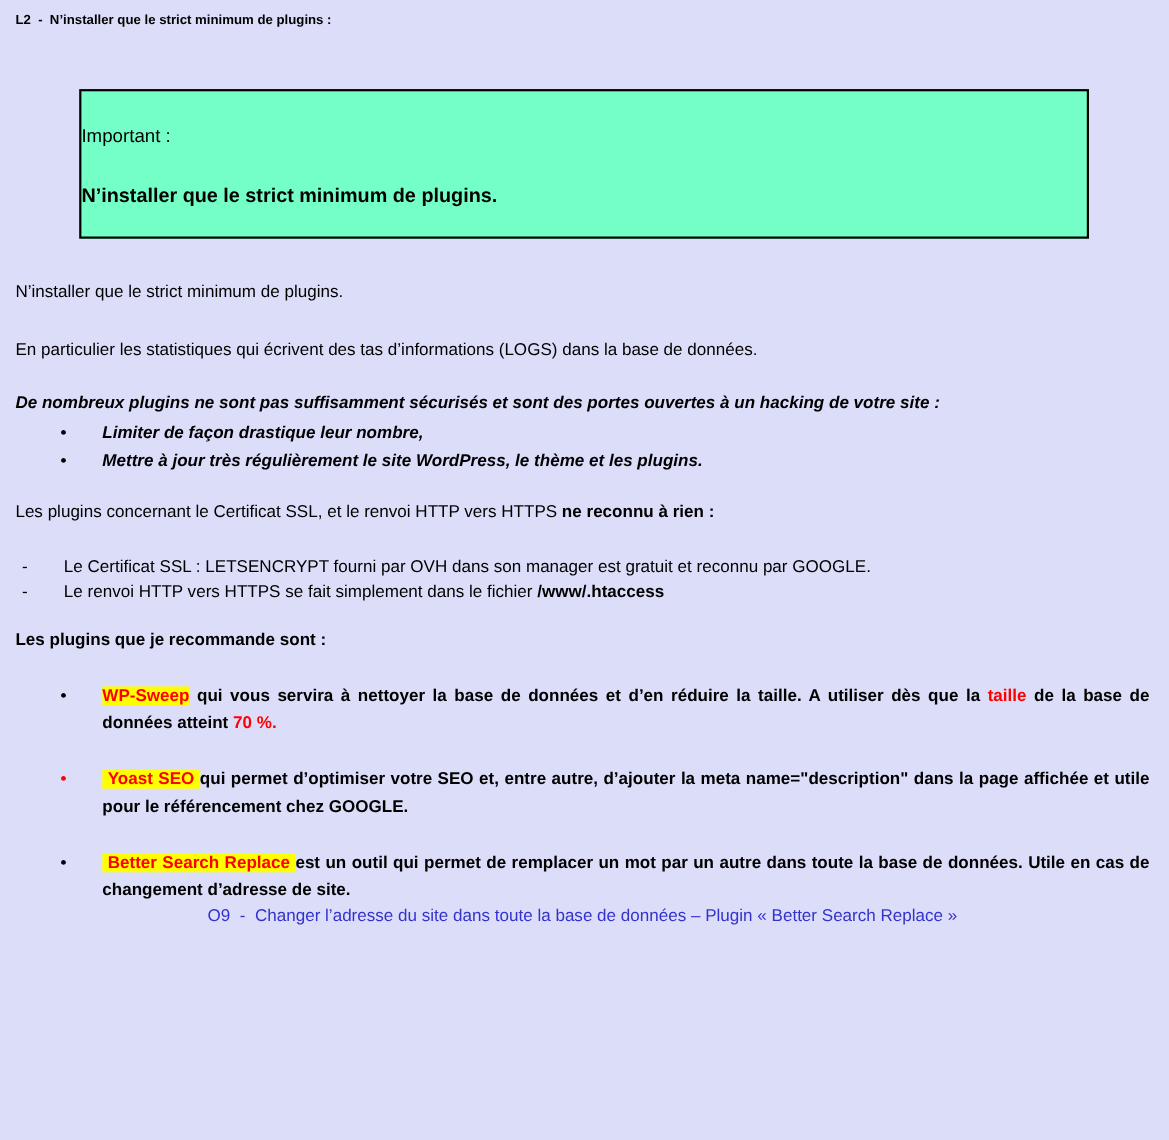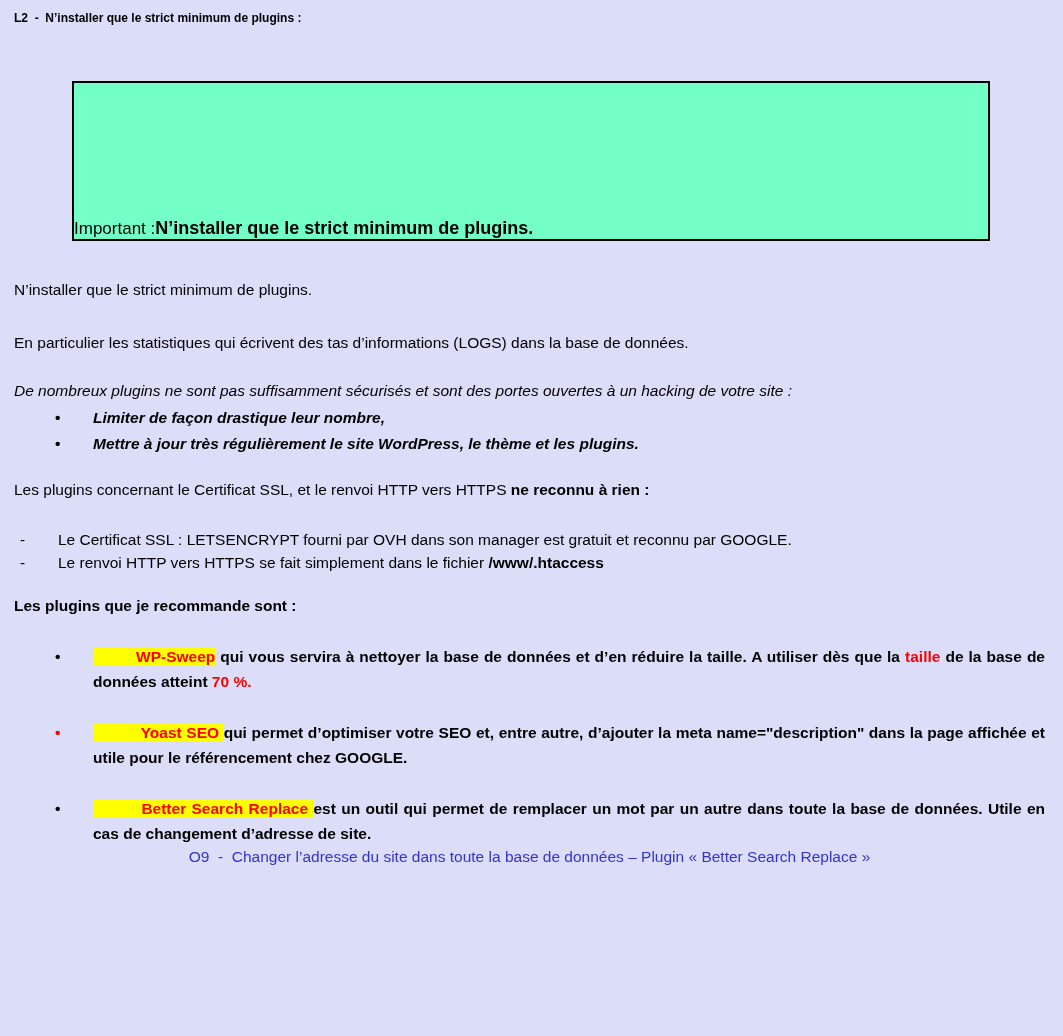--- a/index.html
+++ b/index.html
@@ -12,38 +12,38 @@
     color: var(--color-text, #000000);
   }
   .content { padding: 8px 18px 0 14px; }
 
   .page-heading {
     font-size: 12px; font-weight: bold; margin: 0;
     white-space: pre-wrap; line-height: 21px;
   }
 
   .important-box {
-    width: 918px; height: 160px; margin: 52px 0 0 58px;
+    width: 918px; height: 136px; margin: 52px 0 0 58px;
     background: var(--color-box_bg, #73FFC6);
     border: 2px solid var(--color-box_border, #000000);
-    display: flex; flex-direction: row; align-items: flex-end;
+    display: flex; flex-direction: column; align-items: flex-start;
     padding-top: 30px;
   }
   .box-title { font-size: 17px; line-height: 21px; }
   .box-message { font-size: 18px; font-weight: bold; margin-top: 34px; }
 
   p { margin: 0; line-height: 21.5px; }
   .jus { text-align: justify; }
   .b { font-weight: bold; }
-  .bi { font-weight: normal; font-style: italic; }
+  .bi { font-weight: bold; font-style: italic; }
   .red { color: var(--color-red, #FF0000); }
   .hl {
     background: var(--color-highlight, #FFFF00);
     color: var(--color-red, #FF0000);
-    font-weight: bold; white-space: pre-wrap; padding-left: 43px;
+    font-weight: bold; white-space: pre-wrap;
   }
 
   #p1 { margin-top: 38px; }
   #p2 { margin-top: 30px; }
   #p3 { margin-top: 31px; }
   #p4 { margin-top: 23px; }
   #p5 { margin-top: 27px; }
   #p6 { margin-top: 24px; }
   #p7 { margin-top: 21px; font-weight: bold; }
 

